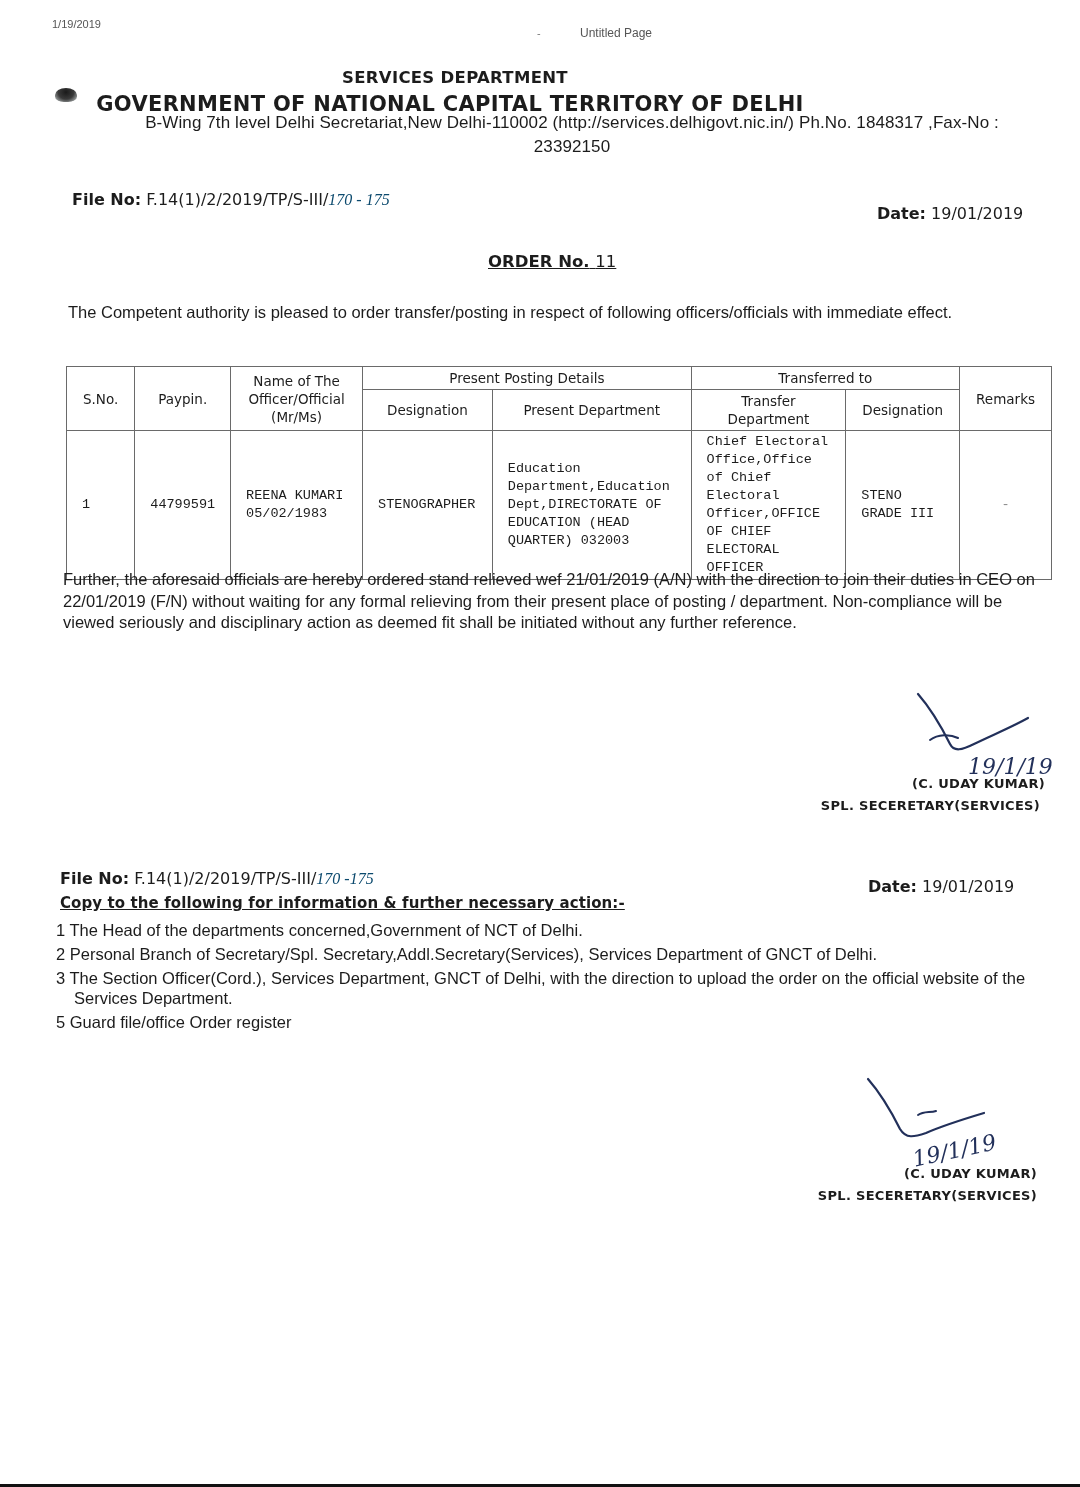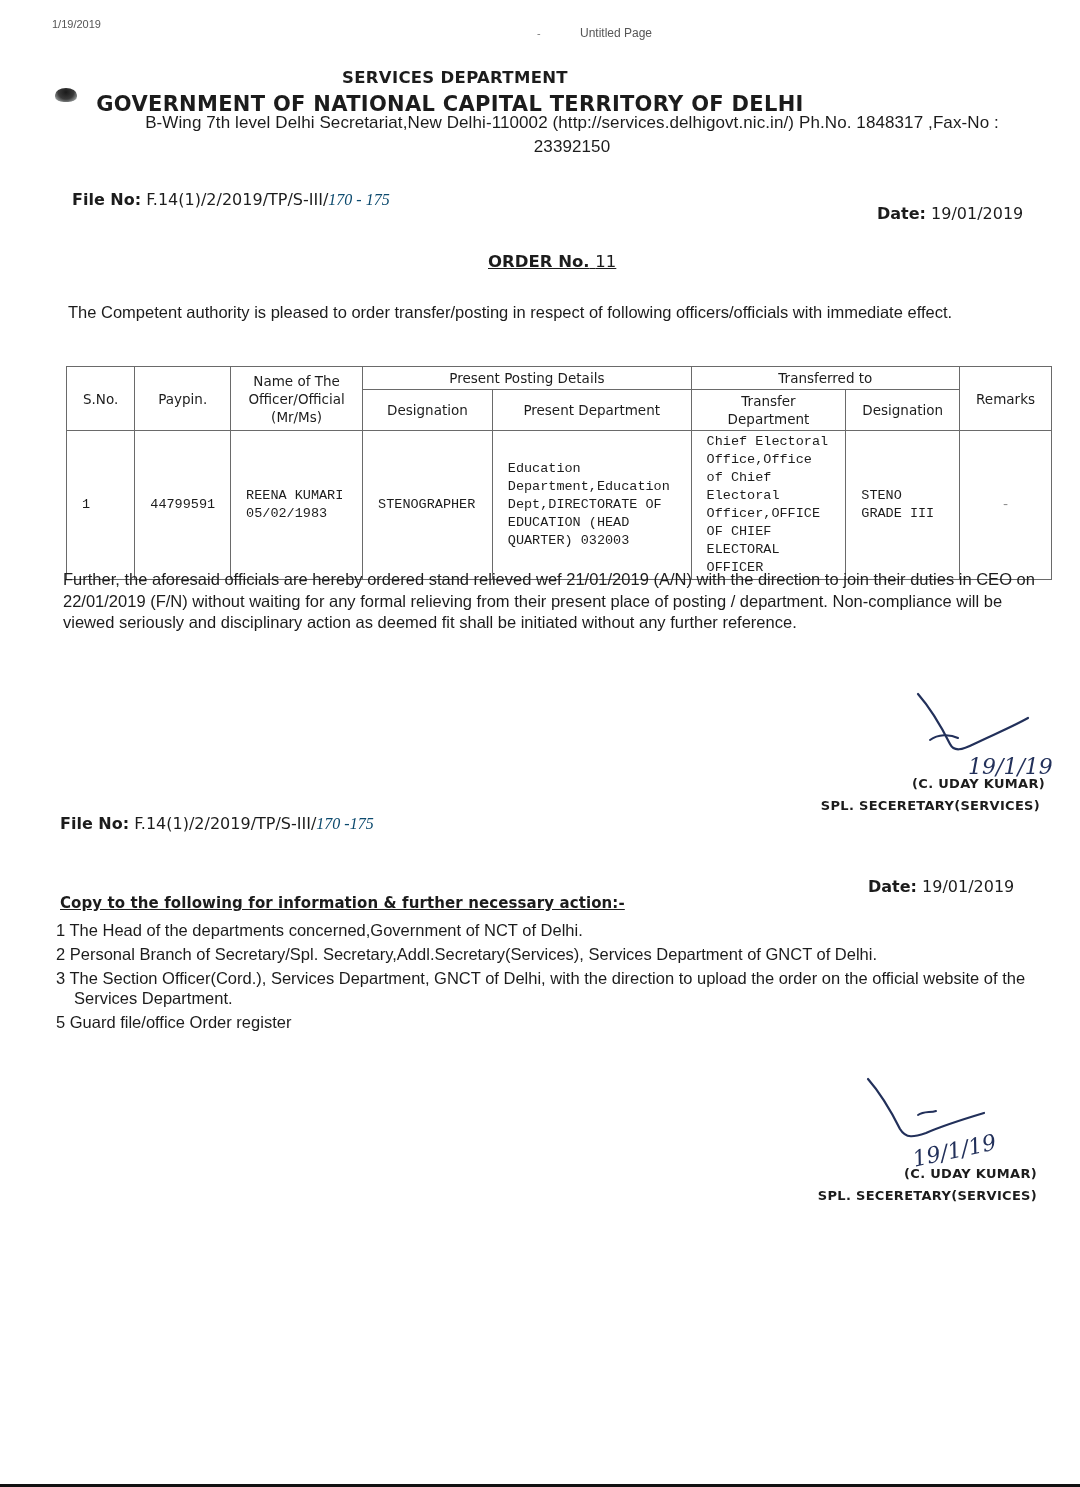--- a/index.html
+++ b/index.html
@@ -32,21 +32,21 @@
     }
     table.order th, table.order td { border: 1.5px solid #6a6a6a; }
     table.order th { font-weight: normal; text-align: center; padding: 2px 16px; line-height: 18px; }
     table.order td { vertical-align: middle; padding: 2px 15px; line-height: 18px; font-size: 13.5px; text-align: left; font-family: Liberation Mono, monospace; }
     .data-row td { height: 116px; }
     .remarks-cell { text-align: center !important; color: #888; }
     .para2 { left: 63px; top: 569px; width: 980px; font-size: 16.5px; line-height: 21.5px; font-family: "Liberation Sans", sans-serif; }
     .sig-name { font-weight: bold; font-size: 13px; text-align: right; letter-spacing: 0.3px; }
     .sig1-name { left: 600px; top: 776px; width: 445px; }
     .sig1-title { left: 600px; top: 798px; width: 440px; }
-    .file-2 { left: 60px; top: 814px; }
+    .file-2 { left: 60px; top: 869px; }
     .date-2 { left: 868px; top: 877px; font-size: 16px; }
     .copy-head { left: 60px; top: 894px; font-weight: bold; font-size: 15px; text-decoration: underline; letter-spacing: 0.1px; }
     .copy-list { left: 56px; top: 920px; width: 990px; font-size: 16.5px; font-family: "Liberation Sans", sans-serif; margin: 0; padding: 0; list-style: none; }
     .copy-list li { line-height: 20px; margin-bottom: 4px; padding-left: 18px; text-indent: -18px; }
     .sig2-name { left: 600px; top: 1166px; width: 437px; }
     .sig2-title { left: 600px; top: 1188px; width: 437px; }
     .signature { position: absolute; }
     .bottom-line { left: 0; top: 1484px; width: 1080px; height: 3px; background: #111; }
   </style>
 </head>

